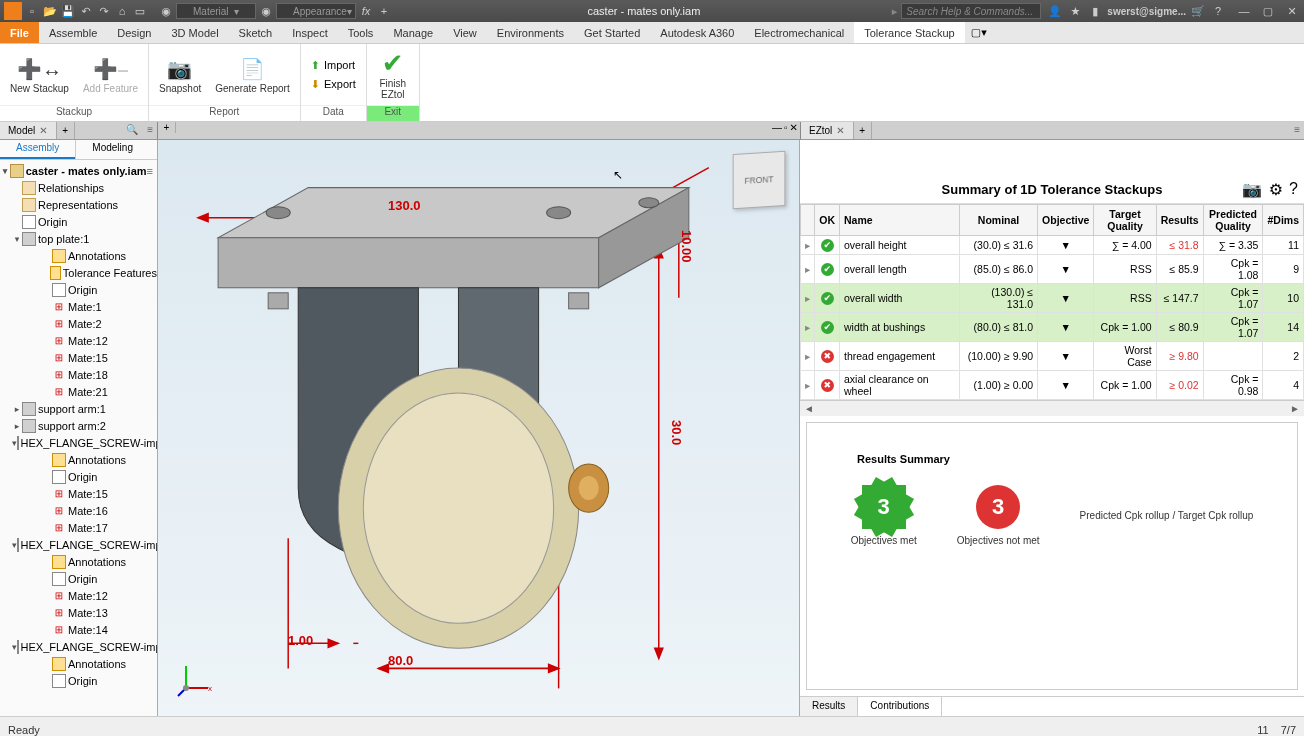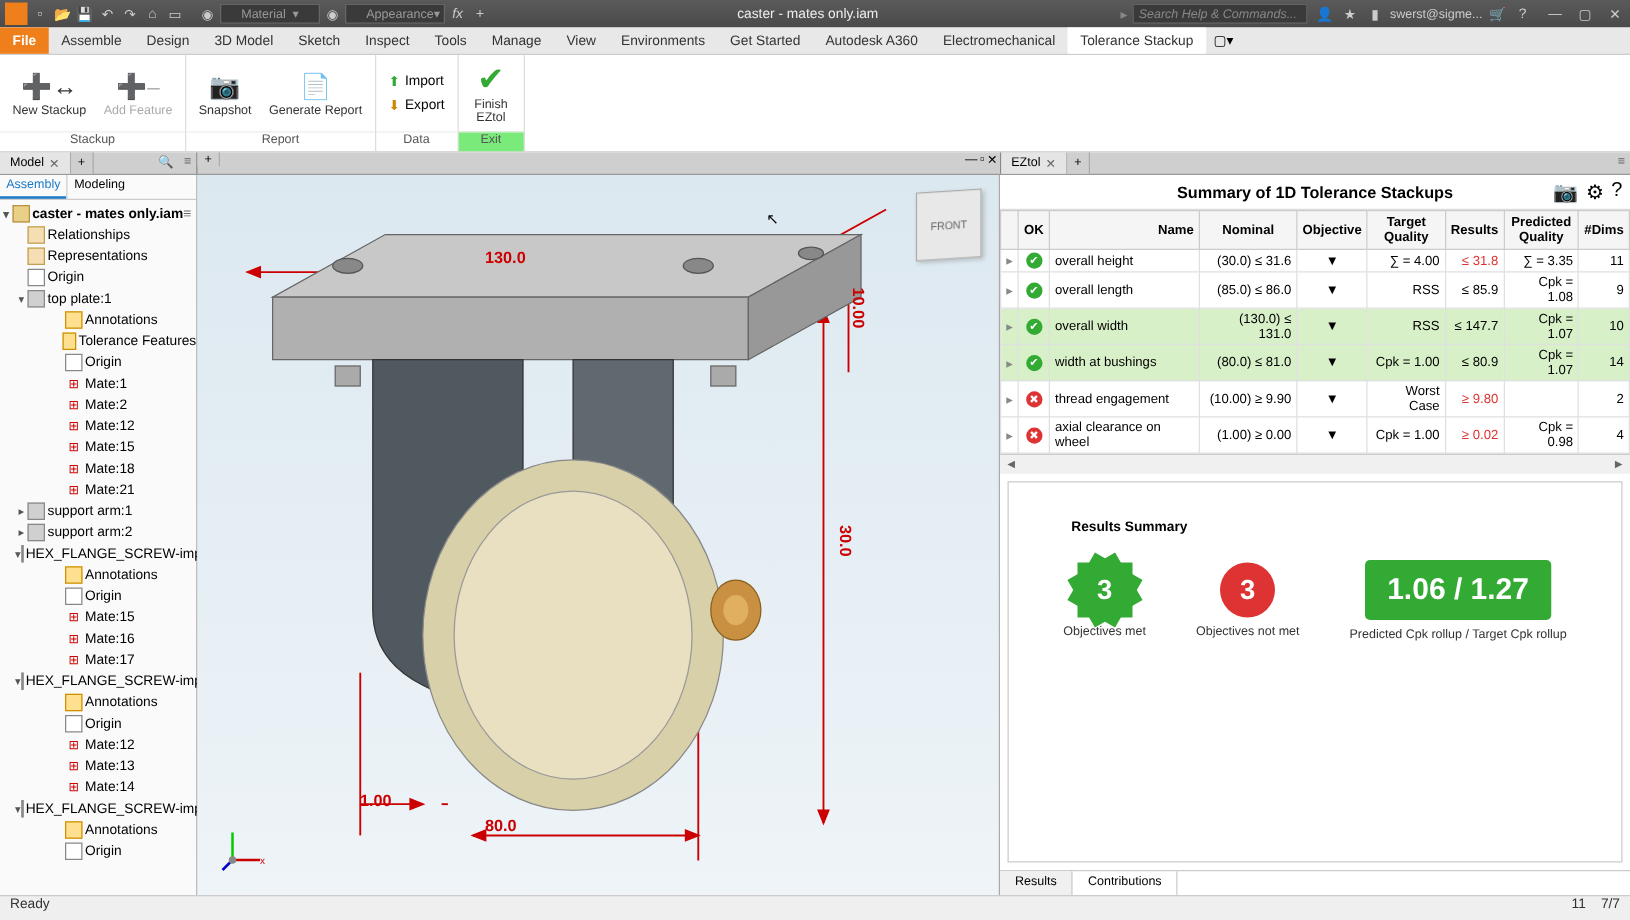--- a/index.html
+++ b/index.html
@@ -45,21 +45,21 @@
 .center-doctabs .winctrl { display:flex; gap:2px; padding-right:2px;}
 .center-doctabs .plus-slot { position:absolute; left:0; display:flex;}
 .right-doctabs { width:504px; display:flex; border-left:1px solid #888;}
 
 
 .main { display:flex; height: calc(736px - 22px - 22px - 78px - 18px - 20px); }
 
 
 .browser { width:158px; background:#fafafa; border-right:1px solid #aaa; overflow:hidden; display:flex; flex-direction:column;}
 .browser-tabs { height:20px; display:flex; border-bottom:1px solid #ccc; font-size:10px;}
-.browser-tabs .btab { padding:2px 5px; cursor:pointer;}
+.browser-tabs .btab { padding:2px 16px; cursor:pointer;}
 .browser-tabs .btab.active { color:#1a7ac8; border-bottom:2px solid #1a7ac8;}
 .tree { flex:1; overflow-y:auto; font-size:11px; padding:2px 0;}
 .tree-row { display:flex; align-items:center; height:17px; padding-left:2px; white-space:nowrap;}
 .tree-row .exp { width:10px; text-align:center; color:#555; font-size:9px;}
 .tree-row .ticon { width:14px; height:14px; display:inline-flex; align-items:center; justify-content:center; font-size:10px; margin-right:2px;}
 .tree-row.l0 { padding-left:0px; font-weight:bold;}
 .tree-row.l1 { padding-left:12px;}
 .tree-row.l2 { padding-left:42px;}
 .ticon.asm { background:#e8d088; border:1px solid #b89040;}
 .ticon.fold { background:#f5deb3; border:1px solid #c0a050;}
@@ -69,21 +69,21 @@
 .ticon.ann { background:#ffe090; border:1px solid #cc9000;}
 
 
 .viewport { flex:1; background: linear-gradient(#dce8f0,#eef4f8); position:relative; border-right:1px solid #aaa;}
 .viewcube { position:absolute; top:12px; right:12px; width:56px; height:56px; background:#e8e8e8; border:1px solid #aaa; display:flex; align-items:center; justify-content:center; font-size:9px; color:#666; transform: rotateX(10deg) rotateY(-20deg); box-shadow: 2px 2px 4px rgba(0,0,0,0.2);}
 .dim-label { position:absolute; color:#c00; font-size:13px; font-weight:bold;}
 .triad { position:absolute; left:16px; bottom:16px; width:40px; height:40px;}
 .cursor { position:absolute; left:455px; top:28px; font-size:12px; color:#000;}
 
 
-.ezpanel { width:504px; background:#fff; display:flex; flex-direction:column;}
+.ezpanel { width:504px; background:#fff; display:flex; flex-direction:column;margin-top:36px;}
 .ez-header { display:flex; align-items:center; justify-content:center; padding:6px; position:relative; border-bottom:1px solid #ddd;}
 .ez-header h3 { font-size:13px; font-weight:bold;}
 .ez-header .tools { position:absolute; right:6px; display:flex; gap:6px; font-size:16px;}
 .ez-table { border-collapse:collapse; width:100%; font-size:10.5px;}
 .ez-table th { background:#f5f5f5; border:1px solid #ccc; padding:3px 4px; font-weight:bold; text-align:center;}
 .ez-table td { border:1px solid #e0e0e0; padding:2px 4px; height:16px;}
 .ez-table td.name { text-align:left;}
 .ez-table td.num { text-align:right;}
 .ez-table td.ctr { text-align:center;}
 .status-ok { display:inline-block; width:13px; height:13px; border-radius:50%; background:#3a3; color:#fff; font-size:9px; text-align:center; line-height:13px;}
@@ -102,21 +102,21 @@
 .badge-star span { position:relative; z-index:1;}
 .badge-circ { width:44px; height:44px; border-radius:50%; background:#d33; color:#fff; display:flex; align-items:center; justify-content:center; font-size:22px; font-weight:bold;}
 .badge-box { padding:10px 18px; background:#3a3; color:#fff; font-size:24px; font-weight:bold; border-radius:4px;}
 .summary-item .lbl { font-size:10px; color:#333;}
 
 .ez-bottom-tabs { height:20px; border-top:1px solid #ccc; display:flex; font-size:10px;}
 .ez-bottom-tabs .btab { padding:3px 12px; border-right:1px solid #ccc;}
 .ez-bottom-tabs .btab.active { background:#f0f0f0;}
 
 
-.statusbar { height:20px; background:#efefef; border-top:1px solid #ccc; display:flex; align-items:flex-start; padding:0 8px; font-size:11px; color:#333; justify-content:space-between;}
+.statusbar { height:20px; background:#efefef; border-top:1px solid #ccc; display:flex; align-items:flex-end; padding:0 8px; font-size:11px; color:#333; justify-content:space-between;}
 .statusbar .right { display:flex; gap:12px;}
 
 svg.caster { width:100%; height:100%;}
 </style>
 </head>
 <body>
 
 <div class="titlebar">
   <div class="qat">
     <div class="qat-btn" style="background:#ef7f1a;width:18px;height:18px;"></div>
@@ -143,21 +143,21 @@
   </div>
   <div class="doc-title">caster - mates only.iam</div>
   <div style="color:#888;margin-right:4px;">▸</div>
   <div class="search-box">
       <span style="color:#888;font-style:italic">Search Help &amp; Commands...</span>
     </div>
   <div class="right-btns">
     <div class="qat-btn">👤</div>
     <div class="qat-btn">★</div>
     <div class="qat-btn">▮</div>
-    <span style="font-size:10px;color:#ccc;">swerst@sigme...</span>
+    <span style="font-size:10px;color:#ccc;font-weight:bold;">swerst@sigme...</span>
     <div class="qat-btn">🛒</div>
     <div class="qat-btn">?</div>
   </div>
   <div class="win-btns">
     <div class="win-btn">—</div>
     <div class="win-btn">▢</div>
     <div class="win-btn">✕</div>
   </div>
 </div>
 
@@ -374,21 +374,21 @@
         <span>📷</span>
         <span>⚙</span>
         <span>?</span>
       </div>
     </div>
     <table class="ez-table">
       <thead>
         <tr>
           <th style="width:14px;"></th>
           <th style="width:22px;">OK</th>
-          <th style="text-align:right">Name</th>
+          <th style="text-align:left">Name</th>
           <th>Nominal</th>
           <th>Objective</th>
           <th style="white-space:pre-line">Target
 Quality</th>
           <th>Results</th>
           <th style="white-space:pre-line">Predicted
 Quality</th>
           <th>#Dims</th>
         </tr>
       </thead>
@@ -473,21 +473,20 @@
           <div class="badge-star">
               <span>3</span>
             </div>
           <div class="lbl">Objectives met</div>
         </div>
         <div class="summary-item">
           <div class="badge-circ">3</div>
           <div class="lbl">Objectives not met</div>
         </div>
         <div class="summary-item">
-          <div class="badge-box">1.06 / 1.27</div>
           <div class="lbl">Predicted Cpk rollup / Target Cpk rollup</div>
         </div>
       </div>
     </div>
 
     <div class="ez-bottom-tabs">
       <div class="btab active">Results</div>
       <div class="btab">Contributions</div>
     </div>
   </div>

